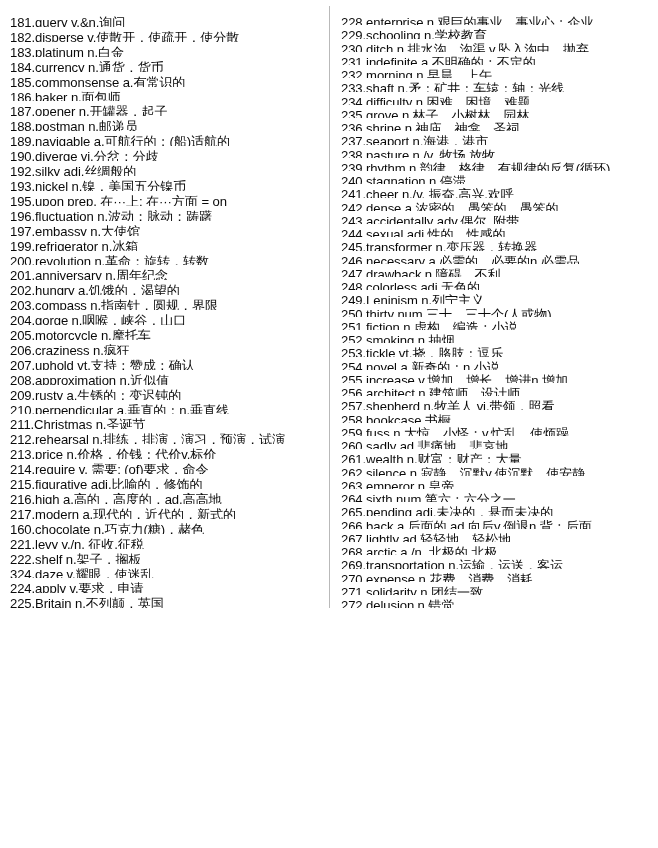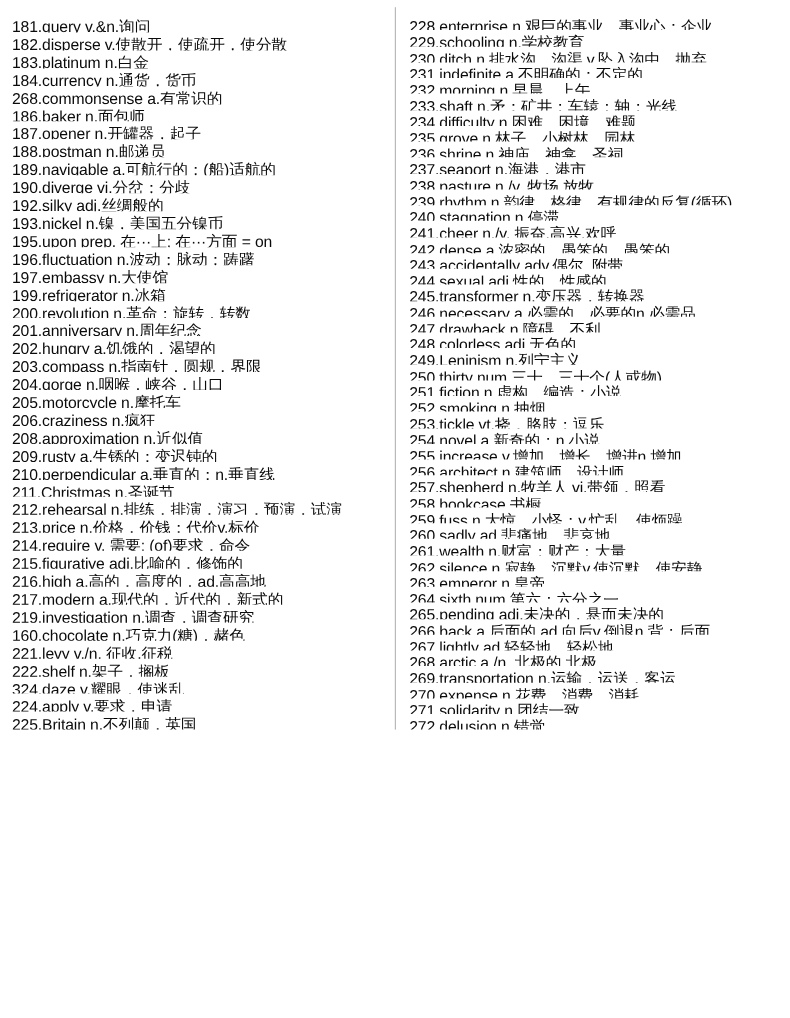--- a/index.html
+++ b/index.html
@@ -55,50 +55,50 @@
 <body>
 
 <div class="page">
   <div class="divider"></div>
 
   <div class="column left">
     <div class="entry">181.query v.&amp;n.询问</div>
     <div class="entry">182.disperse v.使散开，使疏开，使分散</div>
     <div class="entry">183.platinum n.白金</div>
     <div class="entry">184.currency n.通货，货币</div>
-    <div class="entry">268.commonsense a.有常识的</div>
+    <div class="entry">185.commonsense a.有常识的</div>
     <div class="entry">186.baker n.面包师</div>
     <div class="entry">187.opener n.开罐器，起子</div>
     <div class="entry">188.postman n.邮递员</div>
     <div class="entry">189.navigable a.可航行的；(船)适航的</div>
     <div class="entry">190.diverge vi.分岔；分歧</div>
     <div class="entry">192.silky adj.丝绸般的</div>
     <div class="entry">193.nickel n.镍，美国五分镍币</div>
     <div class="entry">195.upon prep. 在···上; 在···方面 = on</div>
     <div class="entry">196.fluctuation n.波动；脉动；踌躇</div>
     <div class="entry">197.embassy n.大使馆</div>
     <div class="entry">199.refrigerator n.冰箱</div>
     <div class="entry">200.revolution n.革命；旋转，转数</div>
     <div class="entry">201.anniversary n.周年纪念</div>
     <div class="entry">202.hungry a.饥饿的，渴望的</div>
     <div class="entry">203.compass n.指南针，圆规，界限</div>
     <div class="entry">204.gorge n.咽喉，峡谷，山口</div>
     <div class="entry">205.motorcycle n.摩托车</div>
     <div class="entry">206.craziness n.疯狂</div>
+    <div class="entry">207.uphold vt.支持；赞成；确认</div>
     <div class="entry">208.approximation n.近似值</div>
     <div class="entry">209.rusty a.生锈的；变迟钝的</div>
     <div class="entry">210.perpendicular a.垂直的；n.垂直线</div>
     <div class="entry">211.Christmas n.圣诞节</div>
     <div class="entry">212.rehearsal n.排练，排演，演习，预演，试演</div>
     <div class="entry">213.price n.价格，价钱；代价v.标价</div>
     <div class="entry">214.require v. 需要; (of)要求，命令</div>
     <div class="entry">215.figurative adj.比喻的，修饰的</div>
     <div class="entry">216.high a.高的，高度的，ad.高高地</div>
     <div class="entry">217.modern a.现代的，近代的，新式的</div>
-    <div class="entry">219.investigation n.调查，调查研究</div>
     <div class="entry">160.chocolate n.巧克力(糖)，赭色</div>
     <div class="entry">221.levy v./n. 征收,征税</div>
     <div class="entry">222.shelf n.架子，搁板</div>
     <div class="entry">324.daze v.耀眼，使迷乱</div>
     <div class="entry">224.apply v.要求，申请</div>
     <div class="entry">225.Britain n.不列颠，英国</div>
   </div>
 
   <div class="column right">
     <div class="entry">228.enterprise n.艰巨的事业，事业心；企业</div>

